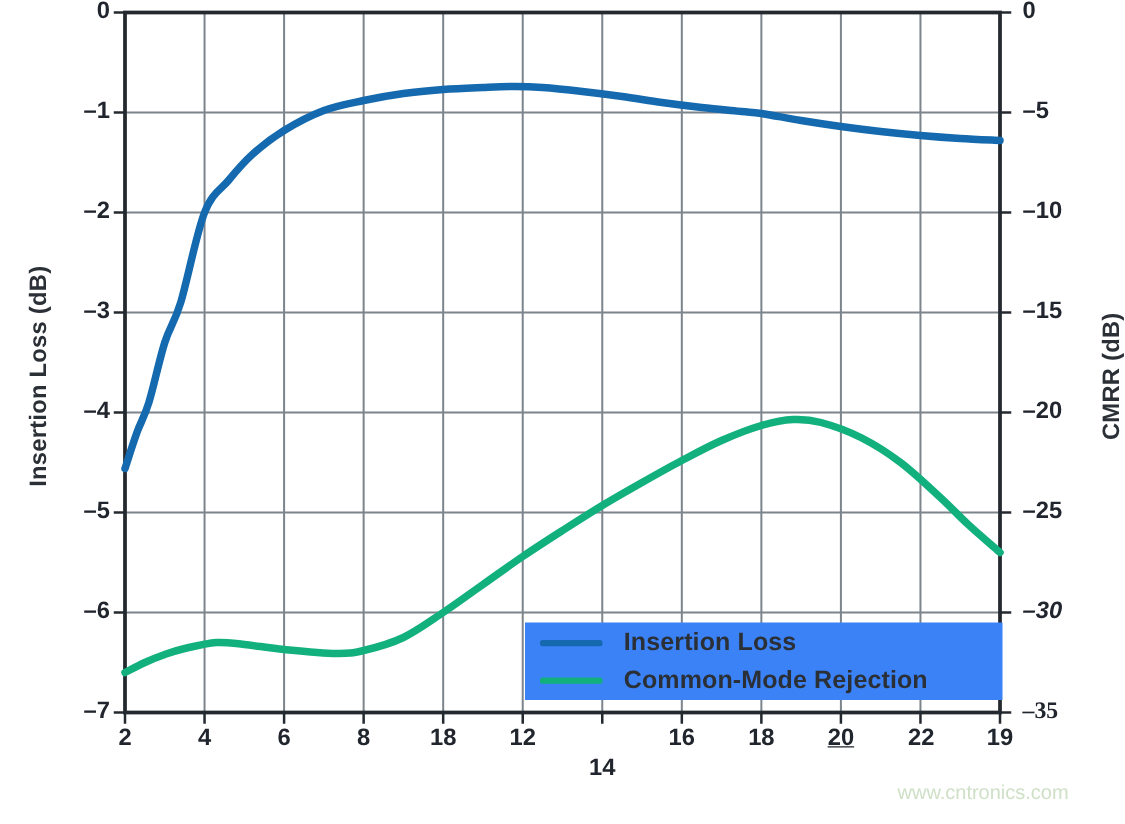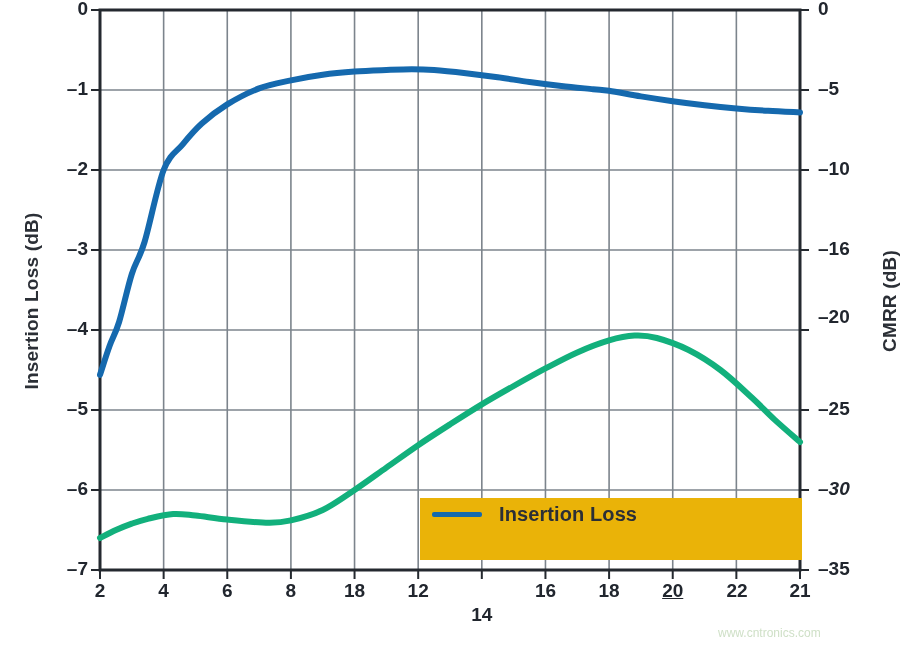--- a/index.html
+++ b/index.html
@@ -64,32 +64,32 @@
     width: 70px;
   }
   .tick-x {
     text-align: center;
     width: 60px;
   }
   #watermark {
     position: absolute;
     left: 718px;
     top: 626px;
-    font-size: 12px;
+    font-size: 16px;
     color: #cfe0c7;
     font-family: "Liberation Sans", sans-serif;
     white-space: nowrap;
   }
   #legend {
     position: absolute;
     left: 420px;
     top: 498px;
     width: 382px;
     height: 62px;
-    background: #eab308;
+    background: #3b82f6;
   }
   .legend-row {
     position: absolute;
     left: 12px;
     height: 28px;
     display: flex;
     align-items: center;
   }
   .legend-swatch {
     width: 50px;
@@ -175,42 +175,46 @@
       <div class="tick-label tick-y-left" style="left: 28px; top: 238px;">–3</div>
       <div class="tick-label tick-y-left" style="left: 28px; top: 318px;">–4</div>
       <div class="tick-label tick-y-left" style="left: 28px; top: 398px;">–5</div>
       <div class="tick-label tick-y-left" style="left: 28px; top: 478px;">–6</div>
       <div class="tick-label tick-y-left" style="left: 28px; top: 558px;">–7</div>
     </div>
   <div id="ytick-labels-right">
       <div class="tick-label tick-y-right" style="left: 818px; top: -2px;">0</div>
       <div class="tick-label tick-y-right" style="left: 818px; top: 78px;">–5</div>
       <div class="tick-label tick-y-right" style="left: 818px; top: 158px;">–10</div>
-      <div class="tick-label tick-y-right" style="left: 818px; top: 238px;">–16</div>
-      <div class="tick-label tick-y-right" style="left: 818px; top: 306px;">–20</div>
+      <div class="tick-label tick-y-right" style="left: 818px; top: 238px;">–15</div>
+      <div class="tick-label tick-y-right" style="left: 818px; top: 318px;">–20</div>
       <div class="tick-label tick-y-right" style="left: 818px; top: 398px;">–25</div>
       <div class="tick-label tick-y-right" style="left: 818px; top: 478px; font-style: italic;">–30</div>
-      <div class="tick-label tick-y-right" style="left: 818px; top: 558px;">–35</div>
+      <div class="tick-label tick-y-right" style="left: 818px; top: 558px; font-family: Liberation Serif, serif;">–35</div>
     </div>
   <div id="xtick-labels">
       <div class="tick-label tick-x" style="left: 70px; top: 580px;">2</div>
       <div class="tick-label tick-x" style="left: 133.636px; top: 580px;">4</div>
       <div class="tick-label tick-x" style="left: 197.273px; top: 580px;">6</div>
       <div class="tick-label tick-x" style="left: 260.909px; top: 580px;">8</div>
       <div class="tick-label tick-x" style="left: 324.545px; top: 580px;">18</div>
       <div class="tick-label tick-x" style="left: 388.182px; top: 580px;">12</div>
       <div class="tick-label tick-x" style="left: 451.818px; top: 580px; margin-top: 24px;">14</div>
       <div class="tick-label tick-x" style="left: 515.455px; top: 580px;">16</div>
       <div class="tick-label tick-x" style="left: 579.091px; top: 580px;">18</div>
       <div class="tick-label tick-x" style="left: 642.727px; top: 580px; text-decoration: underline;">20</div>
       <div class="tick-label tick-x" style="left: 707px; top: 580px;">22</div>
-      <div class="tick-label tick-x" style="left: 770px; top: 580px;">21</div>
+      <div class="tick-label tick-x" style="left: 770px; top: 580px;">19</div>
     </div>
 
   <div id="legend">
     <div class="legend-row" style="top:2px;">
       <span class="legend-swatch" id="legend-swatch-0" style="background: rgb(21, 105, 174);"></span>
       <span class="legend-text">Insertion Loss</span>
     </div>
+    <div class="legend-row" style="top:32px;">
+      <span class="legend-swatch" id="legend-swatch-1" style="background: rgb(18, 176, 124);"></span>
+      <span class="legend-text">Common-Mode Rejection</span>
+    </div>
   </div>
 
   <div id="watermark">www.cntronics.com</div>
 </div>
 
 </body></html>

